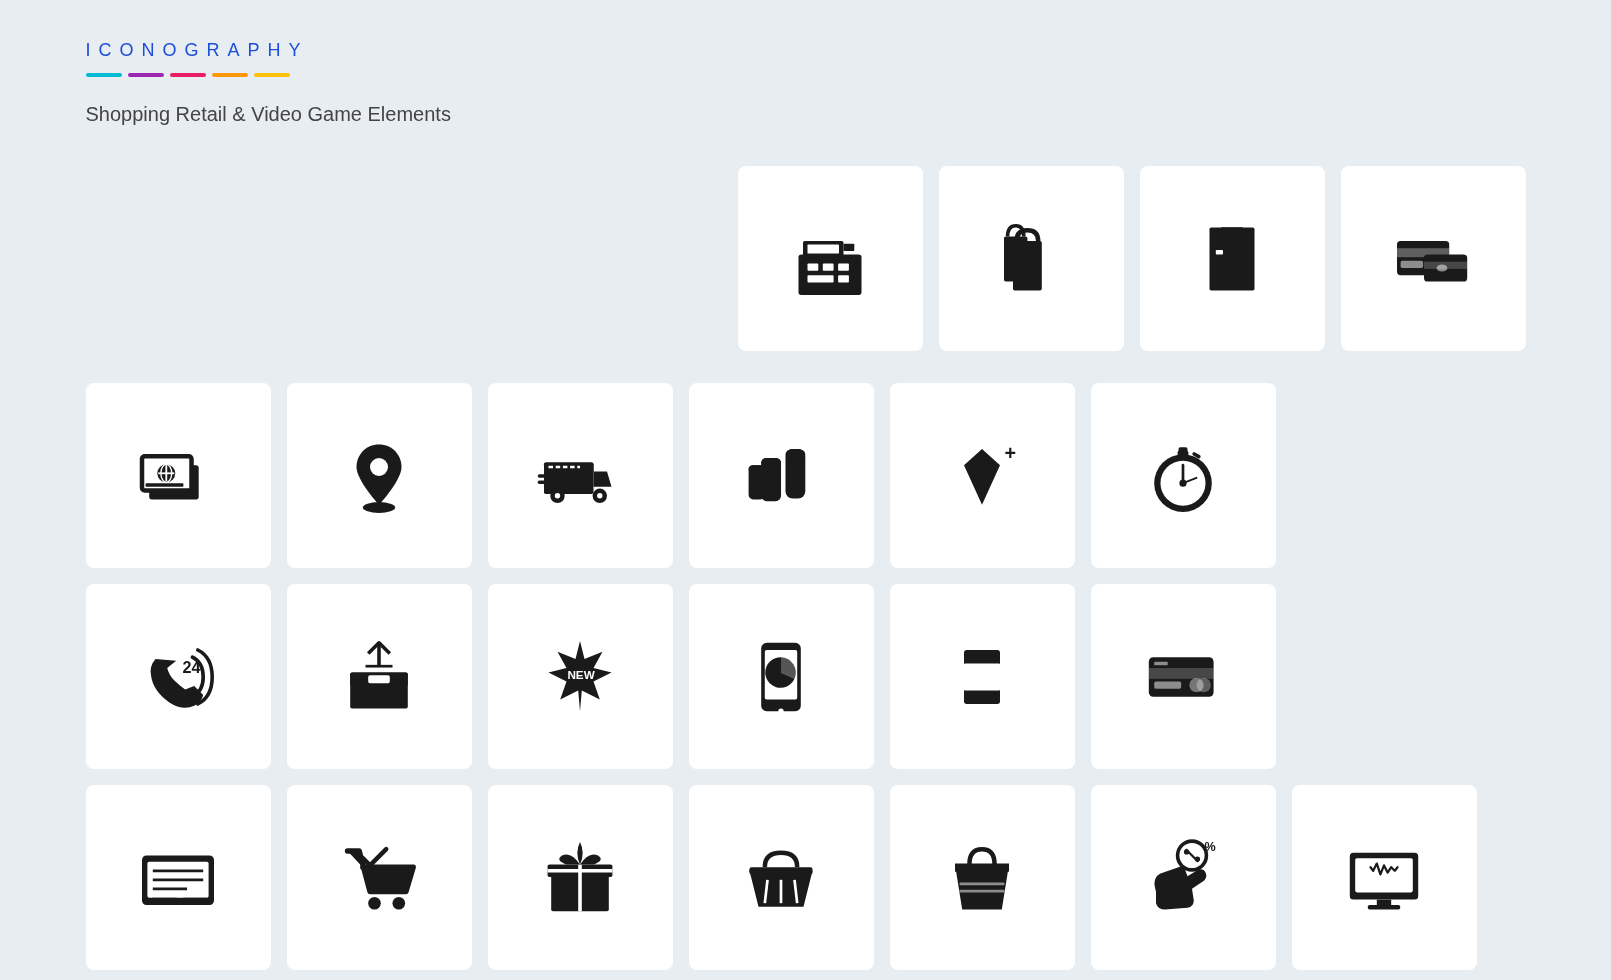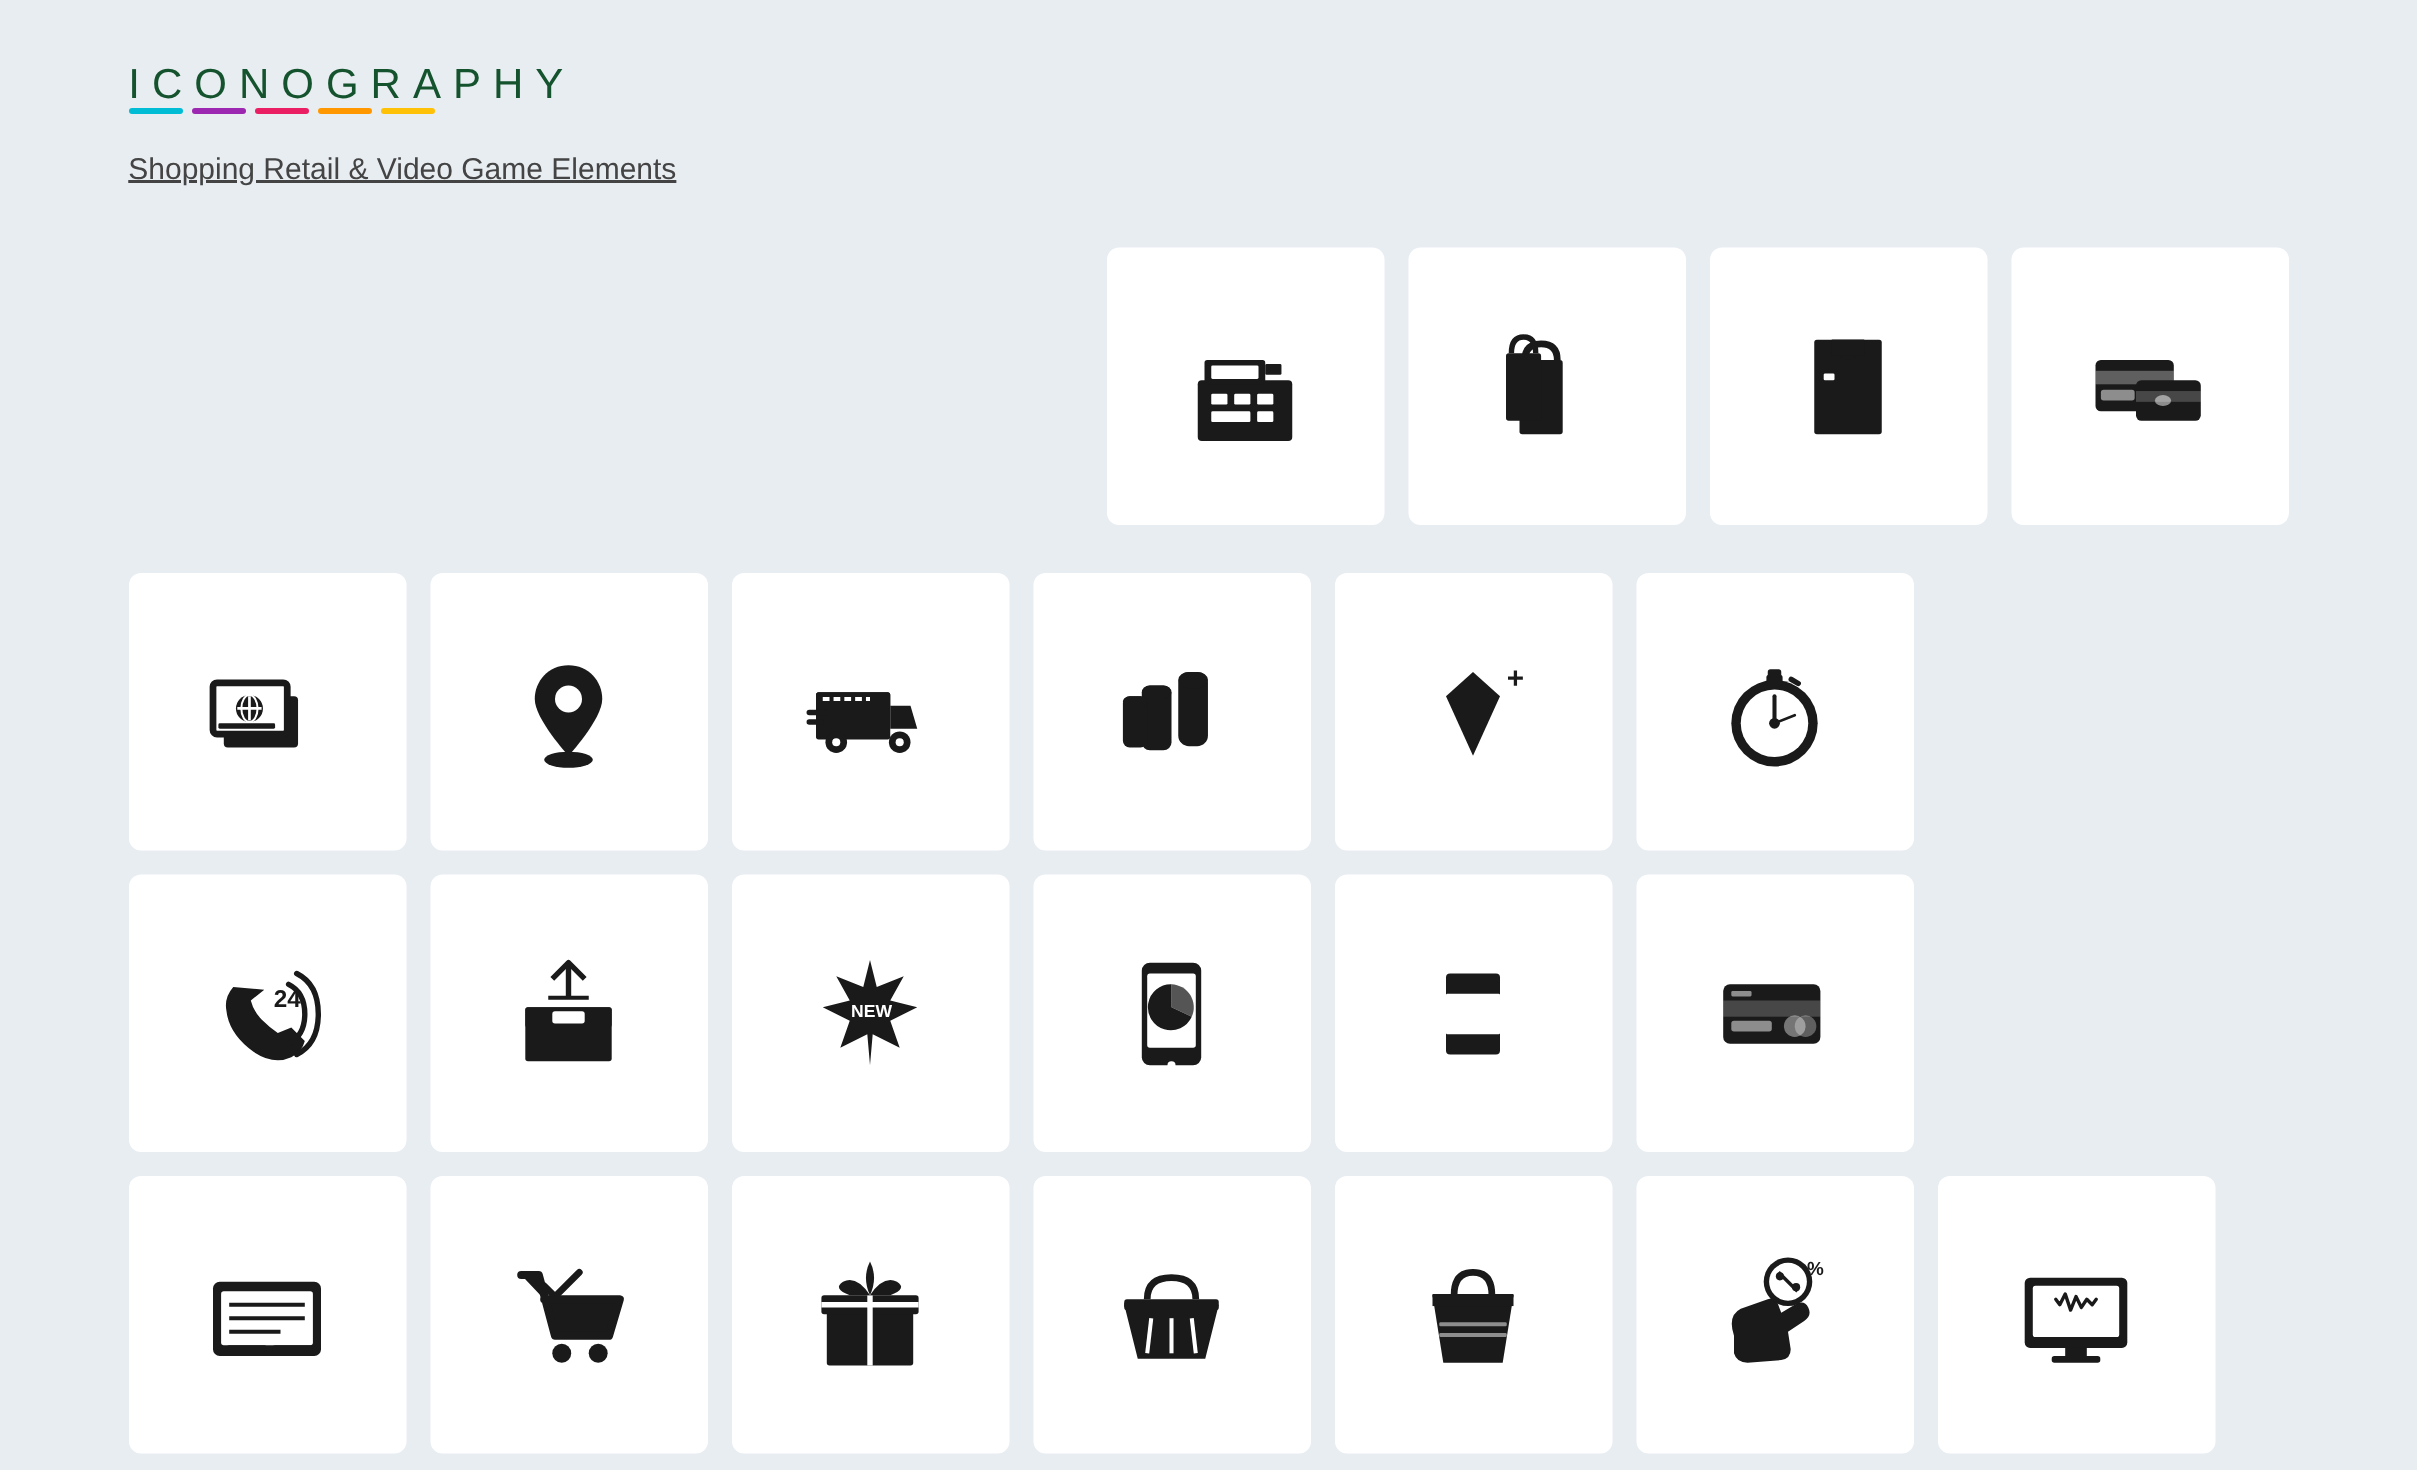--- a/index.html
+++ b/index.html
@@ -16,42 +16,41 @@
       background-color: #e8edf2;
       width: 1500px;
       padding: 40px 30px;
     }
     .header {
       display: flex;
       flex-direction: column;
       margin-bottom: 40px;
     }
     .logo-text {
-      font-size: 28px;
+      font-size: 18px;
       font-weight: 300;
       letter-spacing: 8px;
-      color: #14532d;
-      margin-bottom: 0;
+      color: #1d4ed8;
+      margin-bottom: 12px;
     }
     .color-bars {
       display: flex;
       gap: 6px;
       margin-bottom: 16px;
     }
     .color-bar {
       width: 36px;
       height: 4px;
       border-radius: 2px;
     }
     .subtitle {
       font-size: 20px;
       color: #444;
       font-weight: 400;
       margin-top: 10px;
-      text-decoration: underline;
     }
     .icons-grid {
       display: flex;
       flex-direction: column;
       gap: 16px;
     }
     .icon-row {
       display: flex;
       gap: 16px;
       justify-content: flex-start;

